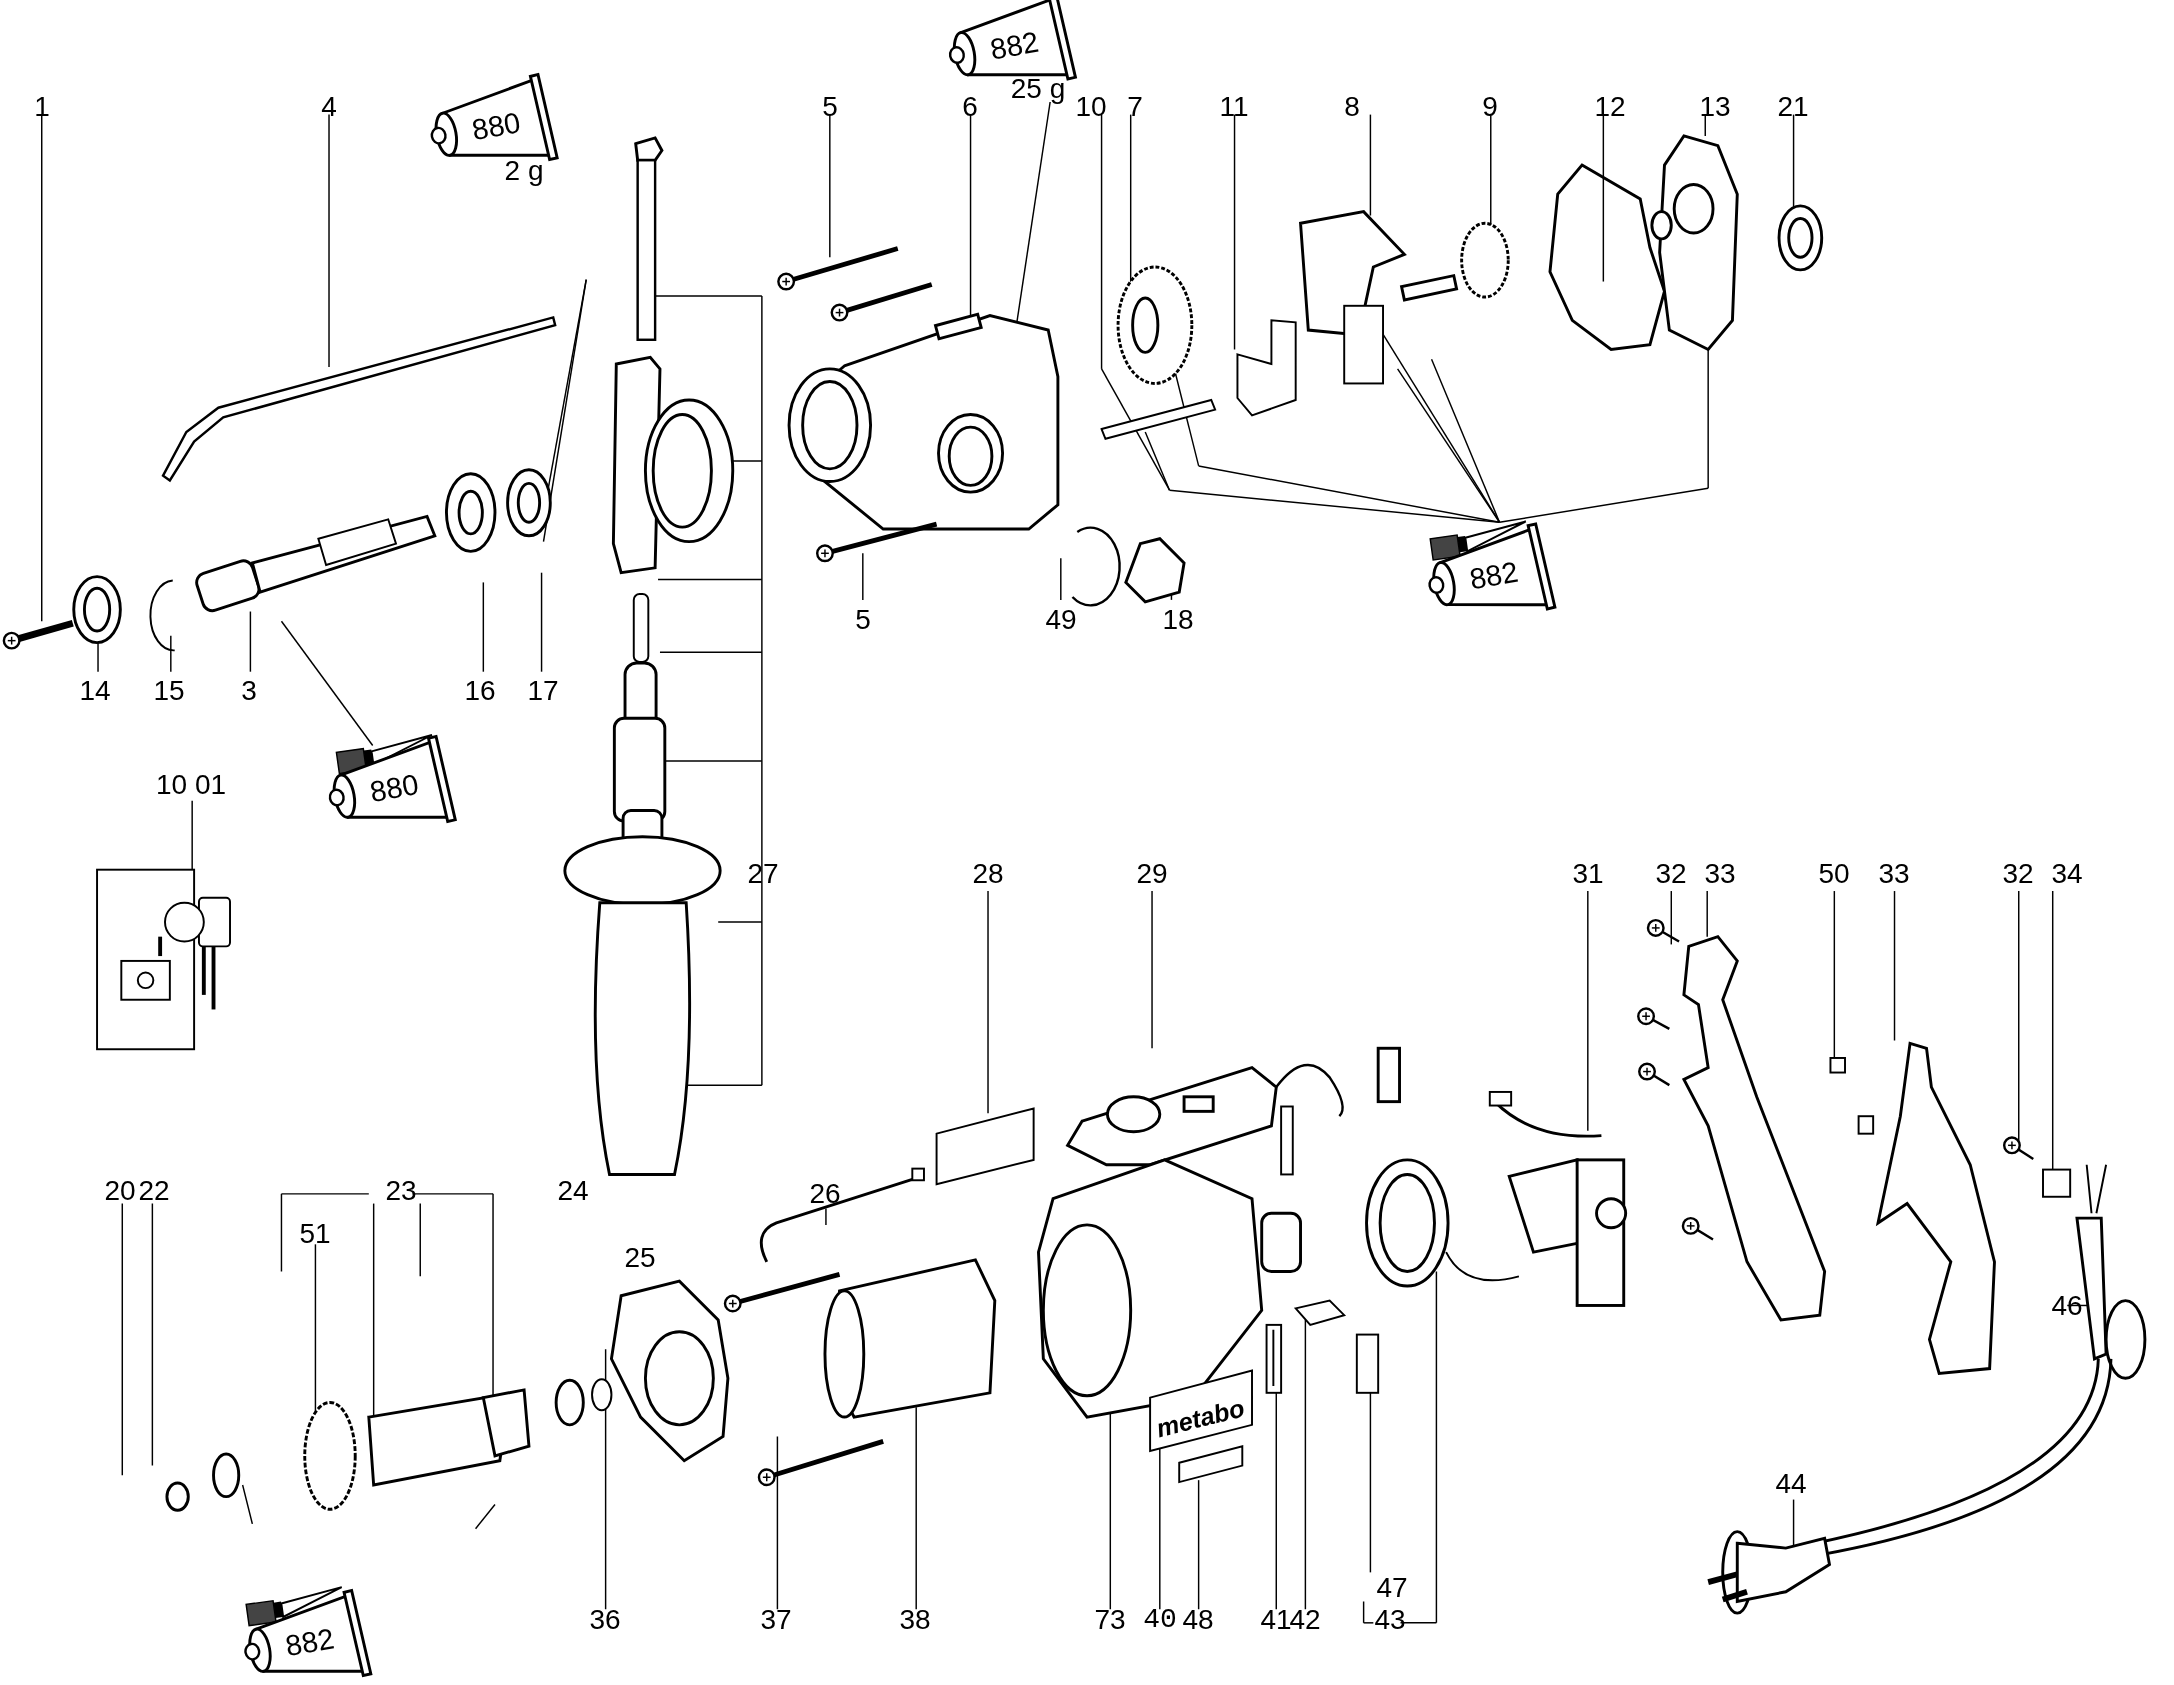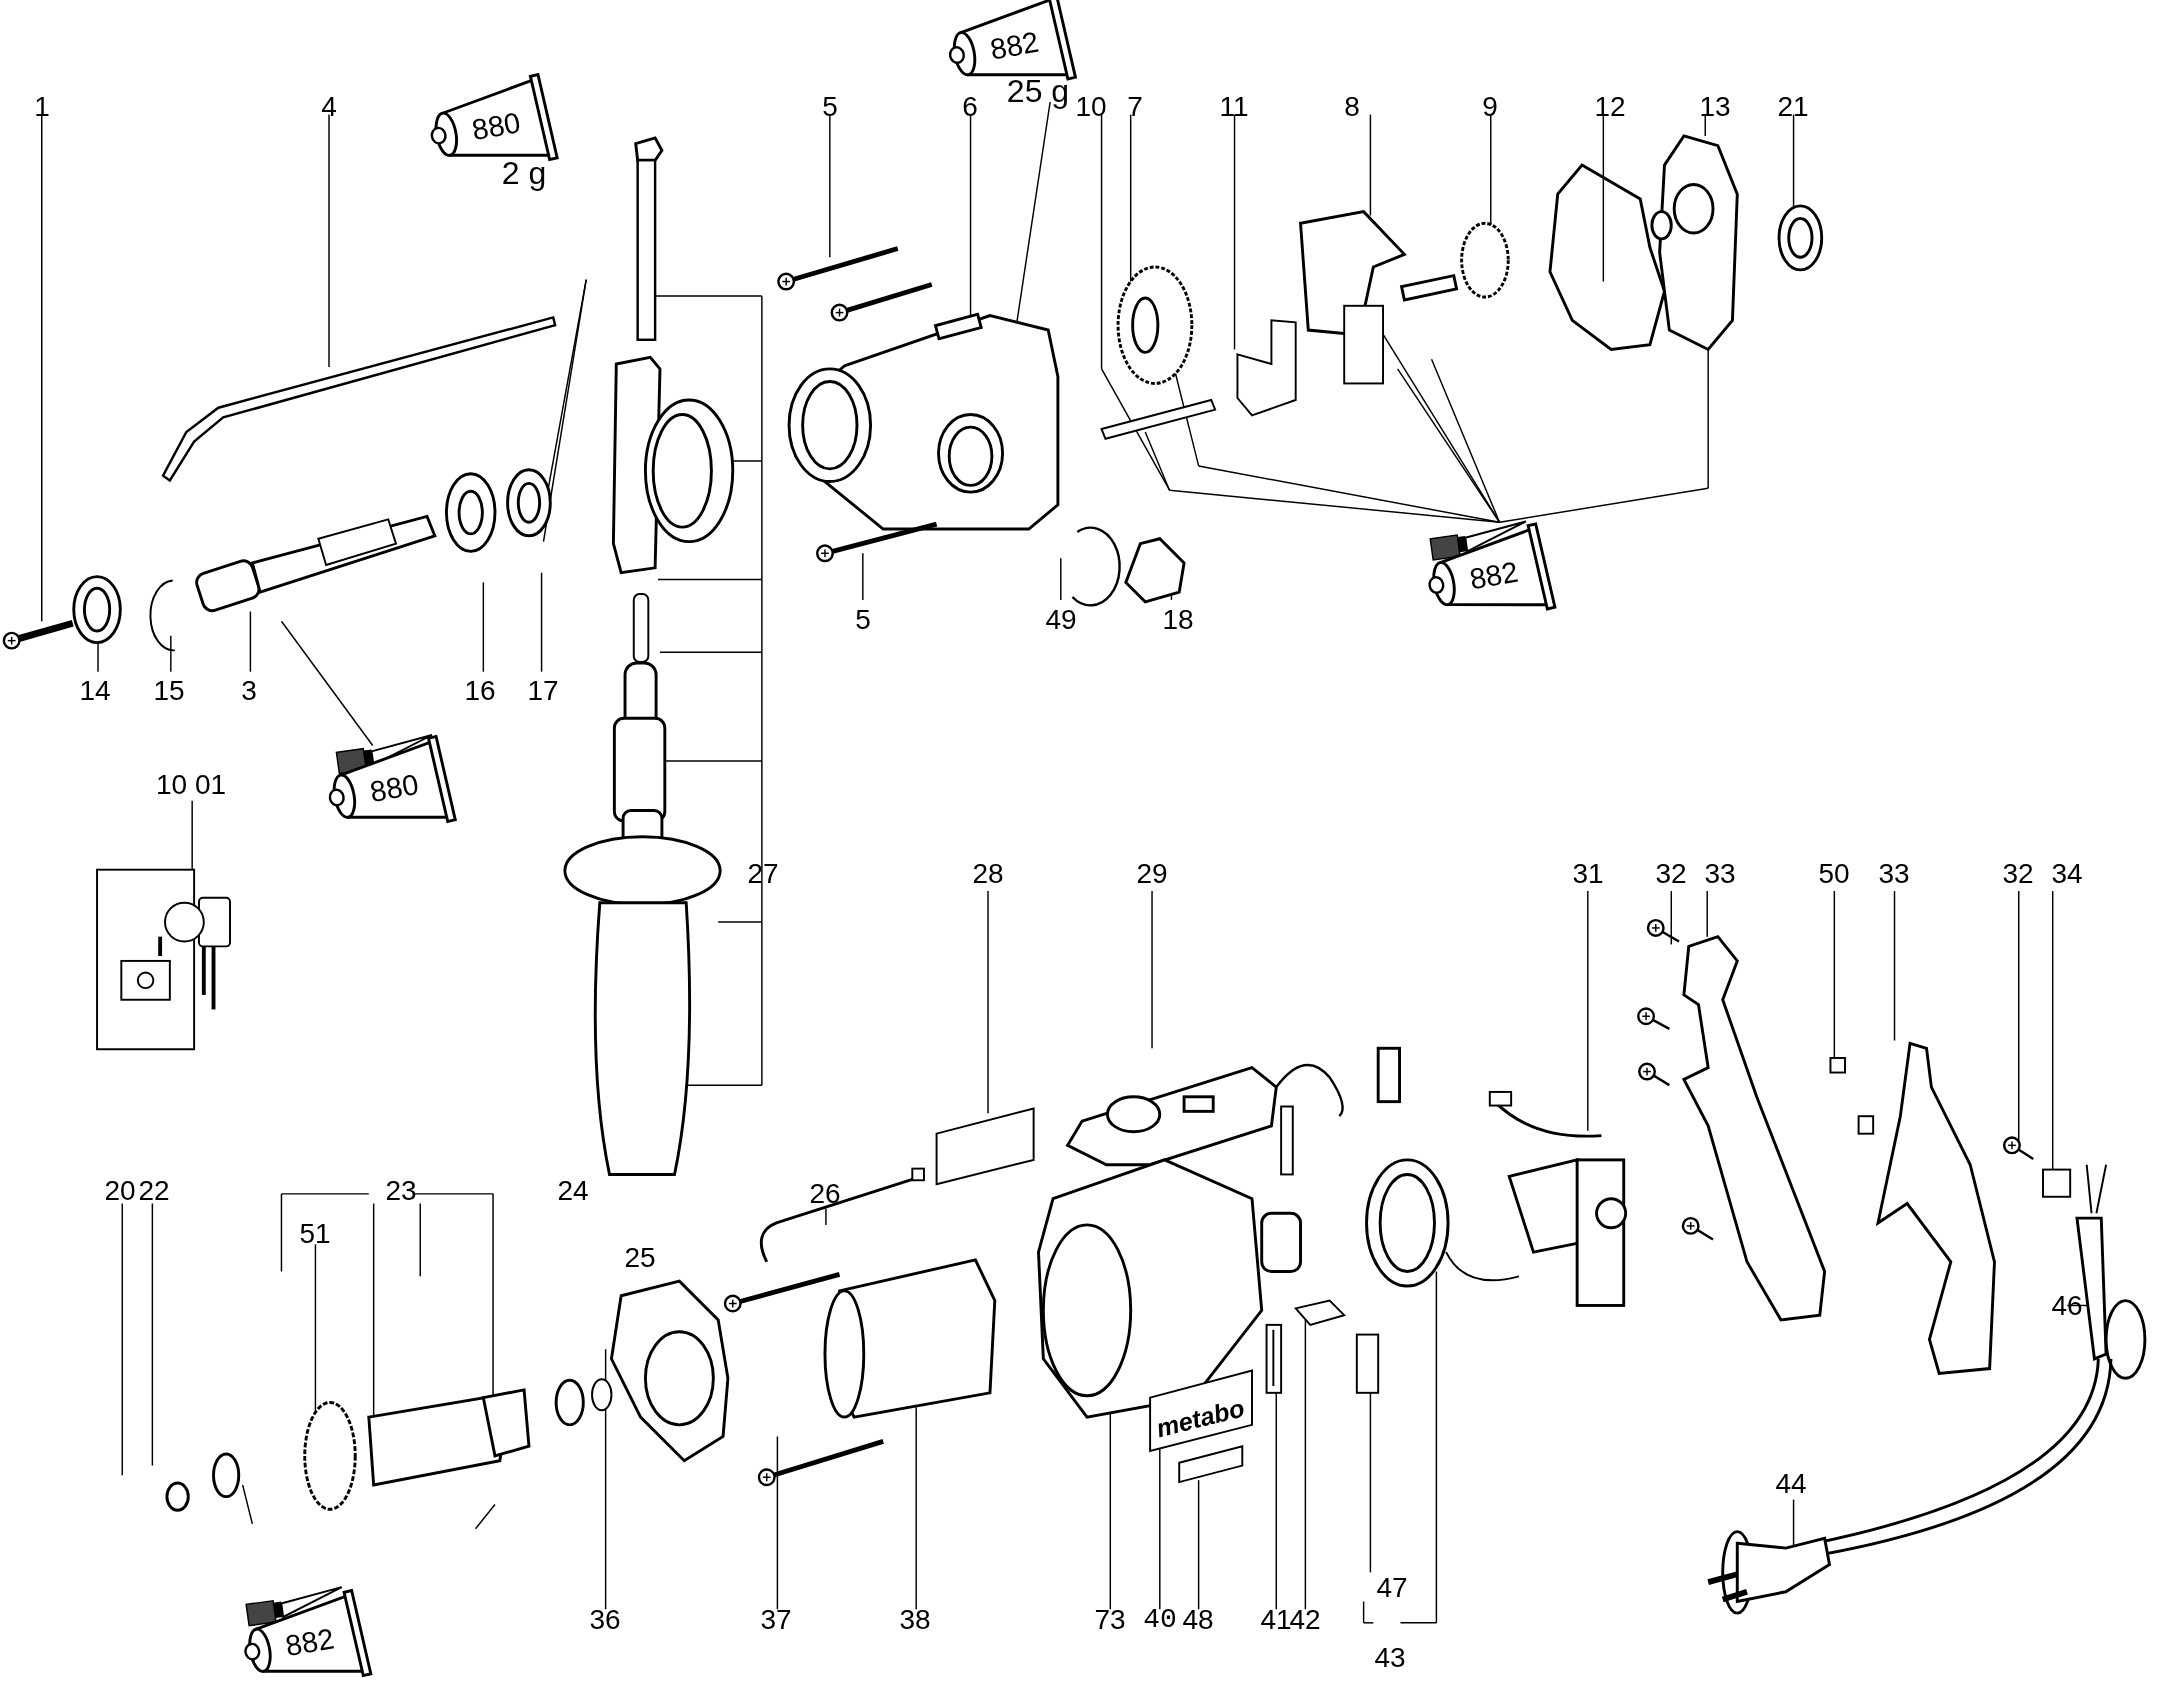--- a/index.html
+++ b/index.html
@@ -1,20 +1,20 @@
 <!DOCTYPE html>
 <html><head>
 <meta charset="utf-8">
 <style>
   html,body{margin:0;padding:0;background:#fff;}
   body{width:2175px;height:1686px;position:relative;overflow:hidden;font-family:"Liberation Sans",sans-serif;color:#000;}
   #diagram{position:absolute;left:0;top:0;width:2175px;height:1686px;}
   .lbl{position:absolute;font-size:28px;line-height:1;transform:translate(-50%,0);white-space:nowrap;font-family:"Liberation Sans",sans-serif;}
   .tube-text{font-family:"Liberation Sans",sans-serif;font-size:30px;}
-  .qty{position:absolute;font-size:32px;transform:translate(-50%,0);white-space:nowrap;}
+  .qty{position:absolute;font-size:28px;transform:translate(-50%,0);white-space:nowrap;}
   svg text{font-family:"Liberation Sans",sans-serif;}
 </style>
 </head>
 <body>
 
 <div id="diagram">
 <svg width="2175" height="1686" viewBox="0 0 2241 1737" xmlns="http://www.w3.org/2000/svg">
   <defs>
     <g id="screw">
       <circle cx="0" cy="0" r="8" fill="#fff" stroke="#000" stroke-width="2.5"></circle>
@@ -416,15 +416,15 @@
 <div class="lbl" style="left:1791px;top:1470px;">44</div>
 <div class="lbl" style="left:605px;top:1606px;">36</div>
 <div class="lbl" style="left:776px;top:1606px;">37</div>
 <div class="lbl" style="left:915px;top:1606px;">38</div>
 <div class="lbl" style="left:1110px;top:1606px;">73</div>
 <div class="lbl" style="left:1160px;top:1606px;font-family:Liberation Mono, monospace;">40</div>
 <div class="lbl" style="left:1198px;top:1606px;">48</div>
 <div class="lbl" style="left:1276px;top:1606px;">41</div>
 <div class="lbl" style="left:1305px;top:1606px;">42</div>
 <div class="lbl" style="left:1392px;top:1574px;">47</div>
-<div class="lbl" style="left:1390px;top:1606px;margin-top:38px;">43</div>
+<div class="lbl" style="left:1390px;top:1606px;">43</div>
 </div>
 
 
 </body></html>

